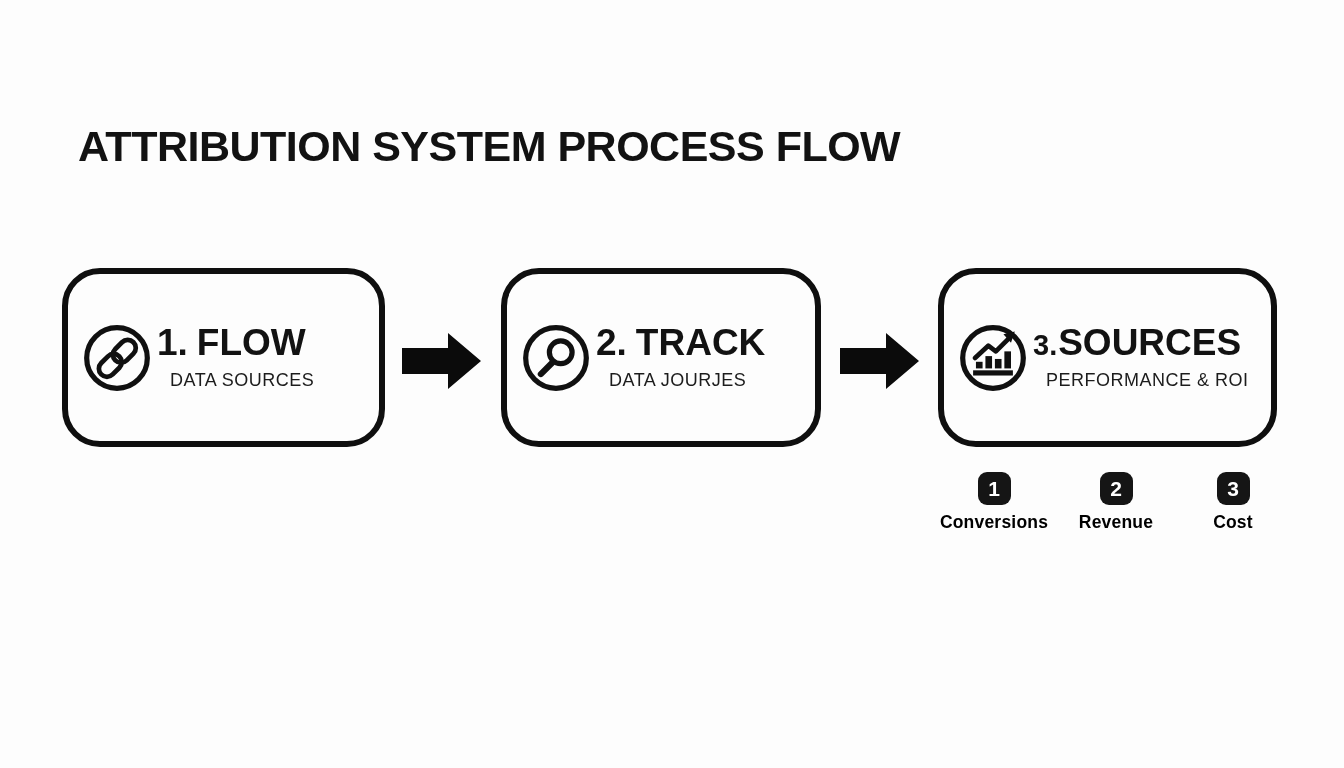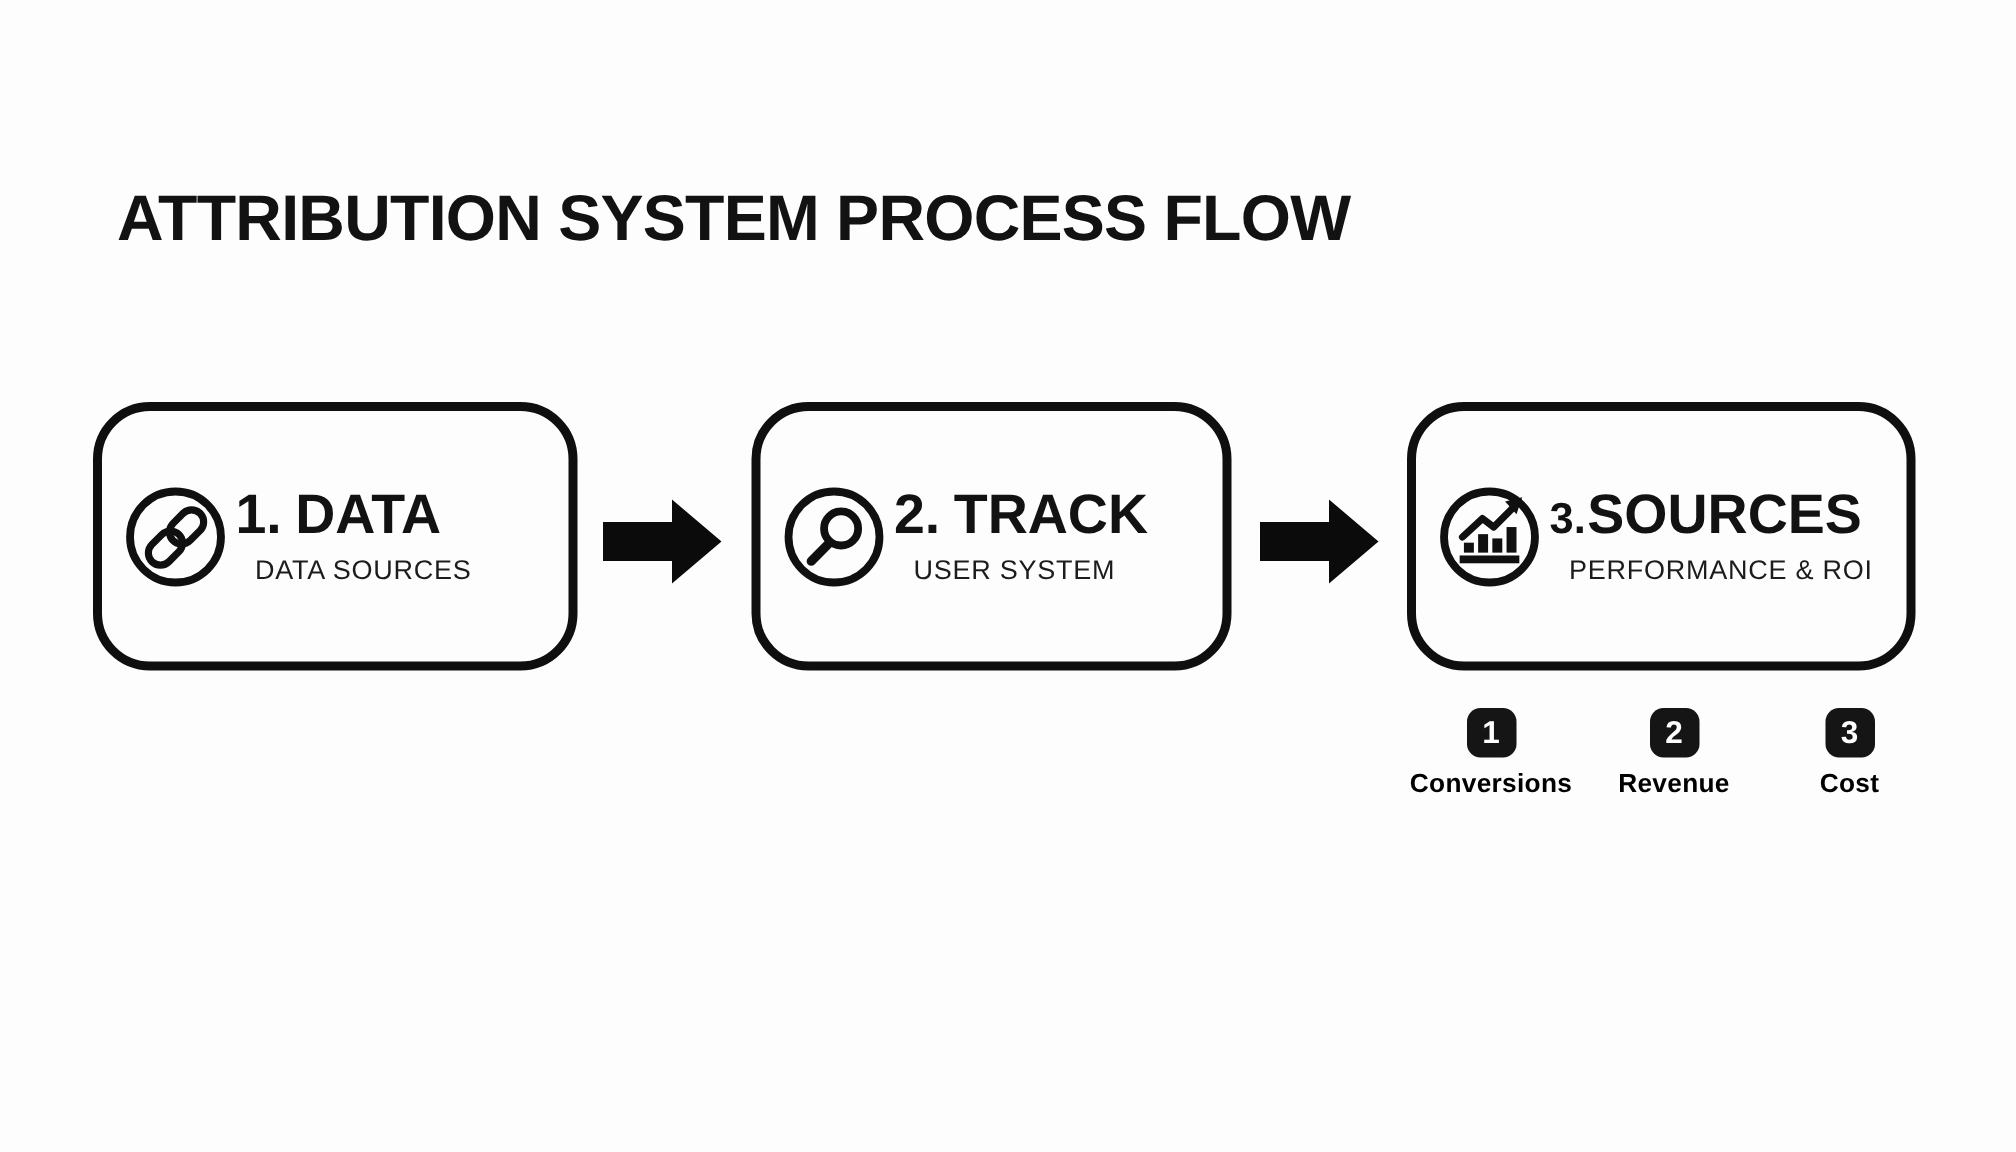--- a/index.html
+++ b/index.html
@@ -71,21 +71,21 @@
         <circle cx="38" cy="38" r="32" stroke-width="5.5"></circle>
         <g transform="rotate(-45 38 38)">
           <rect x="14" y="30" width="27" height="17" rx="8.5" stroke-width="5"></rect>
           <rect x="35" y="30" width="27" height="17" rx="8.5" stroke-width="5"></rect>
         </g>
       </svg>
     </span>
     <div class="step-text">
       <div class="step-heading">
         <span class="step-number">1.</span>
-        <span class="step-name">DATA</span>
+        <span class="step-name">FLOW</span>
       </div>
       <div class="step-subtitle">DATA SOURCES</div>
     </div>
   </div>
 
   <svg class="flow-arrow arrow-1" viewBox="0 0 80 60">
     <polygon points="0,17 46,17 46,2 79,30 46,58 46,43 0,43" fill="#0b0b0b"></polygon>
   </svg>
 
   <div class="step-box box-track">
@@ -94,21 +94,21 @@
         <circle cx="38" cy="38" r="32" stroke-width="5.5"></circle>
         <circle cx="43" cy="32" r="12" stroke-width="5.5"></circle>
         <line x1="34" y1="43" x2="22" y2="55" stroke-width="6.5" stroke-linecap="round"></line>
       </svg>
     </span>
     <div class="step-text">
       <div class="step-heading">
         <span class="step-number">2.</span>
         <span class="step-name">TRACK</span>
       </div>
-      <div class="step-subtitle">USER SYSTEM</div>
+      <div class="step-subtitle">DATA JOURJES</div>
     </div>
   </div>
 
   <svg class="flow-arrow arrow-2" viewBox="0 0 80 60">
     <polygon points="0,17 46,17 46,2 79,30 46,58 46,43 0,43" fill="#0b0b0b"></polygon>
   </svg>
 
   <div class="step-box box-measure">
     <span class="icon-wrap">
       <svg viewBox="0 0 76 76">

